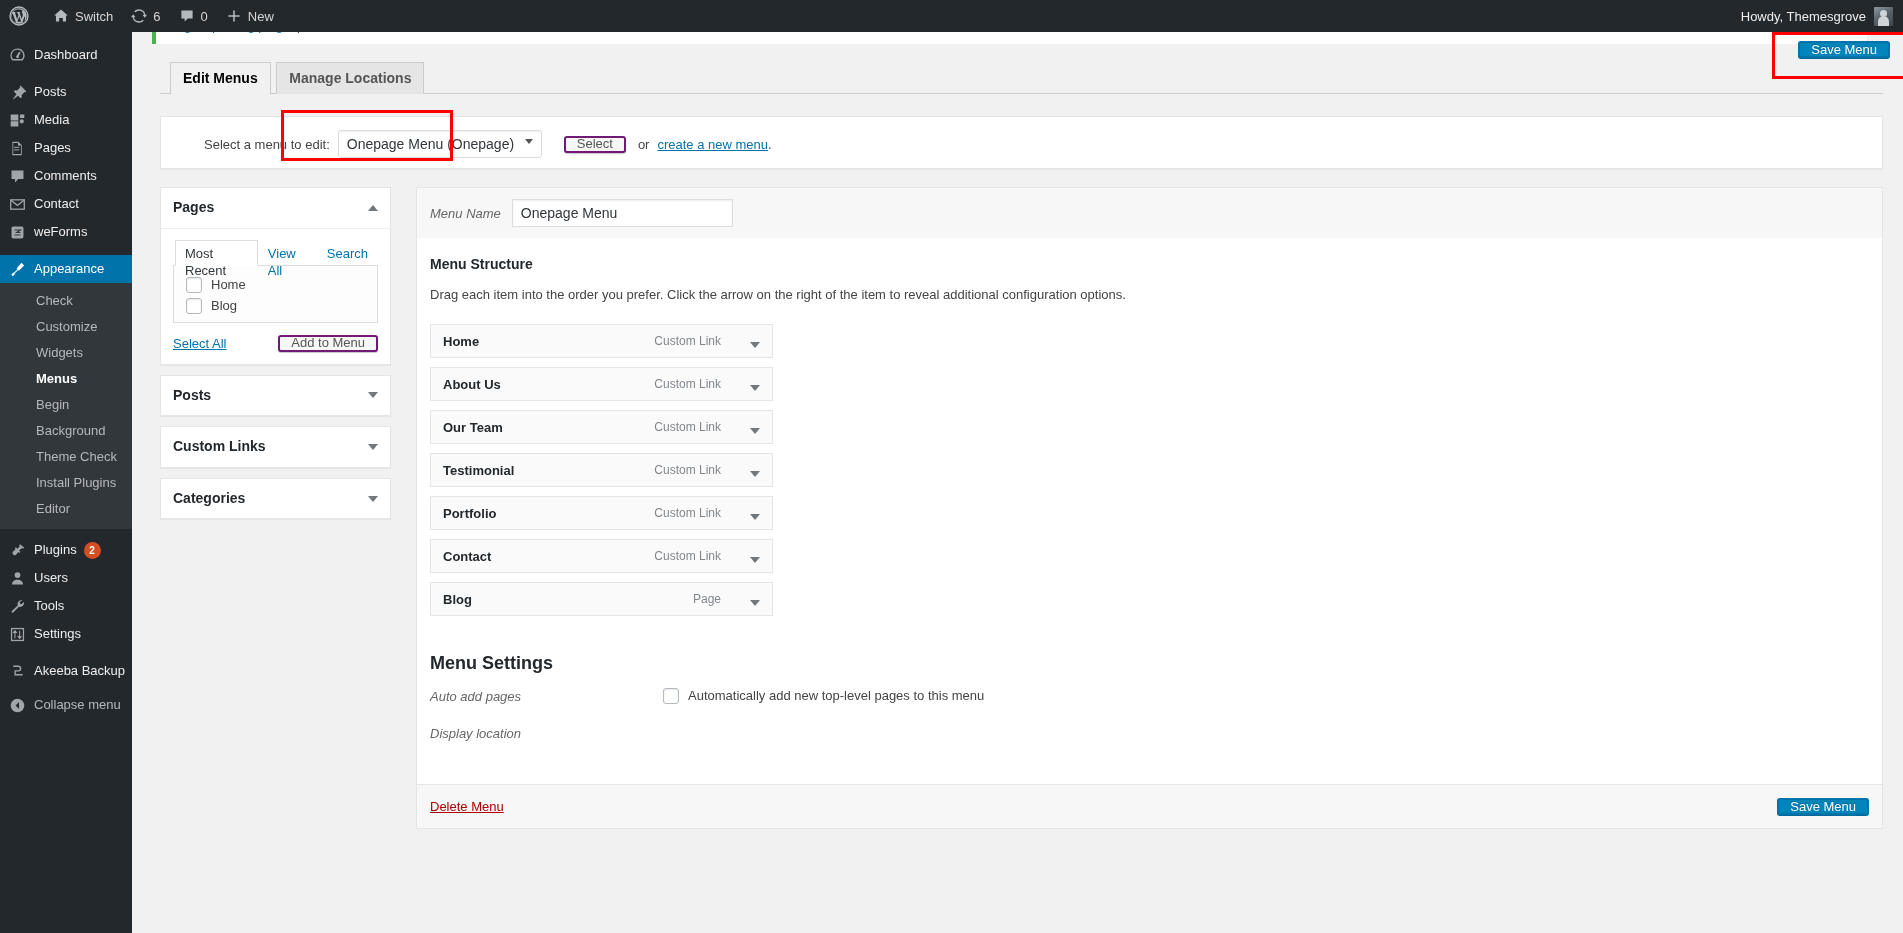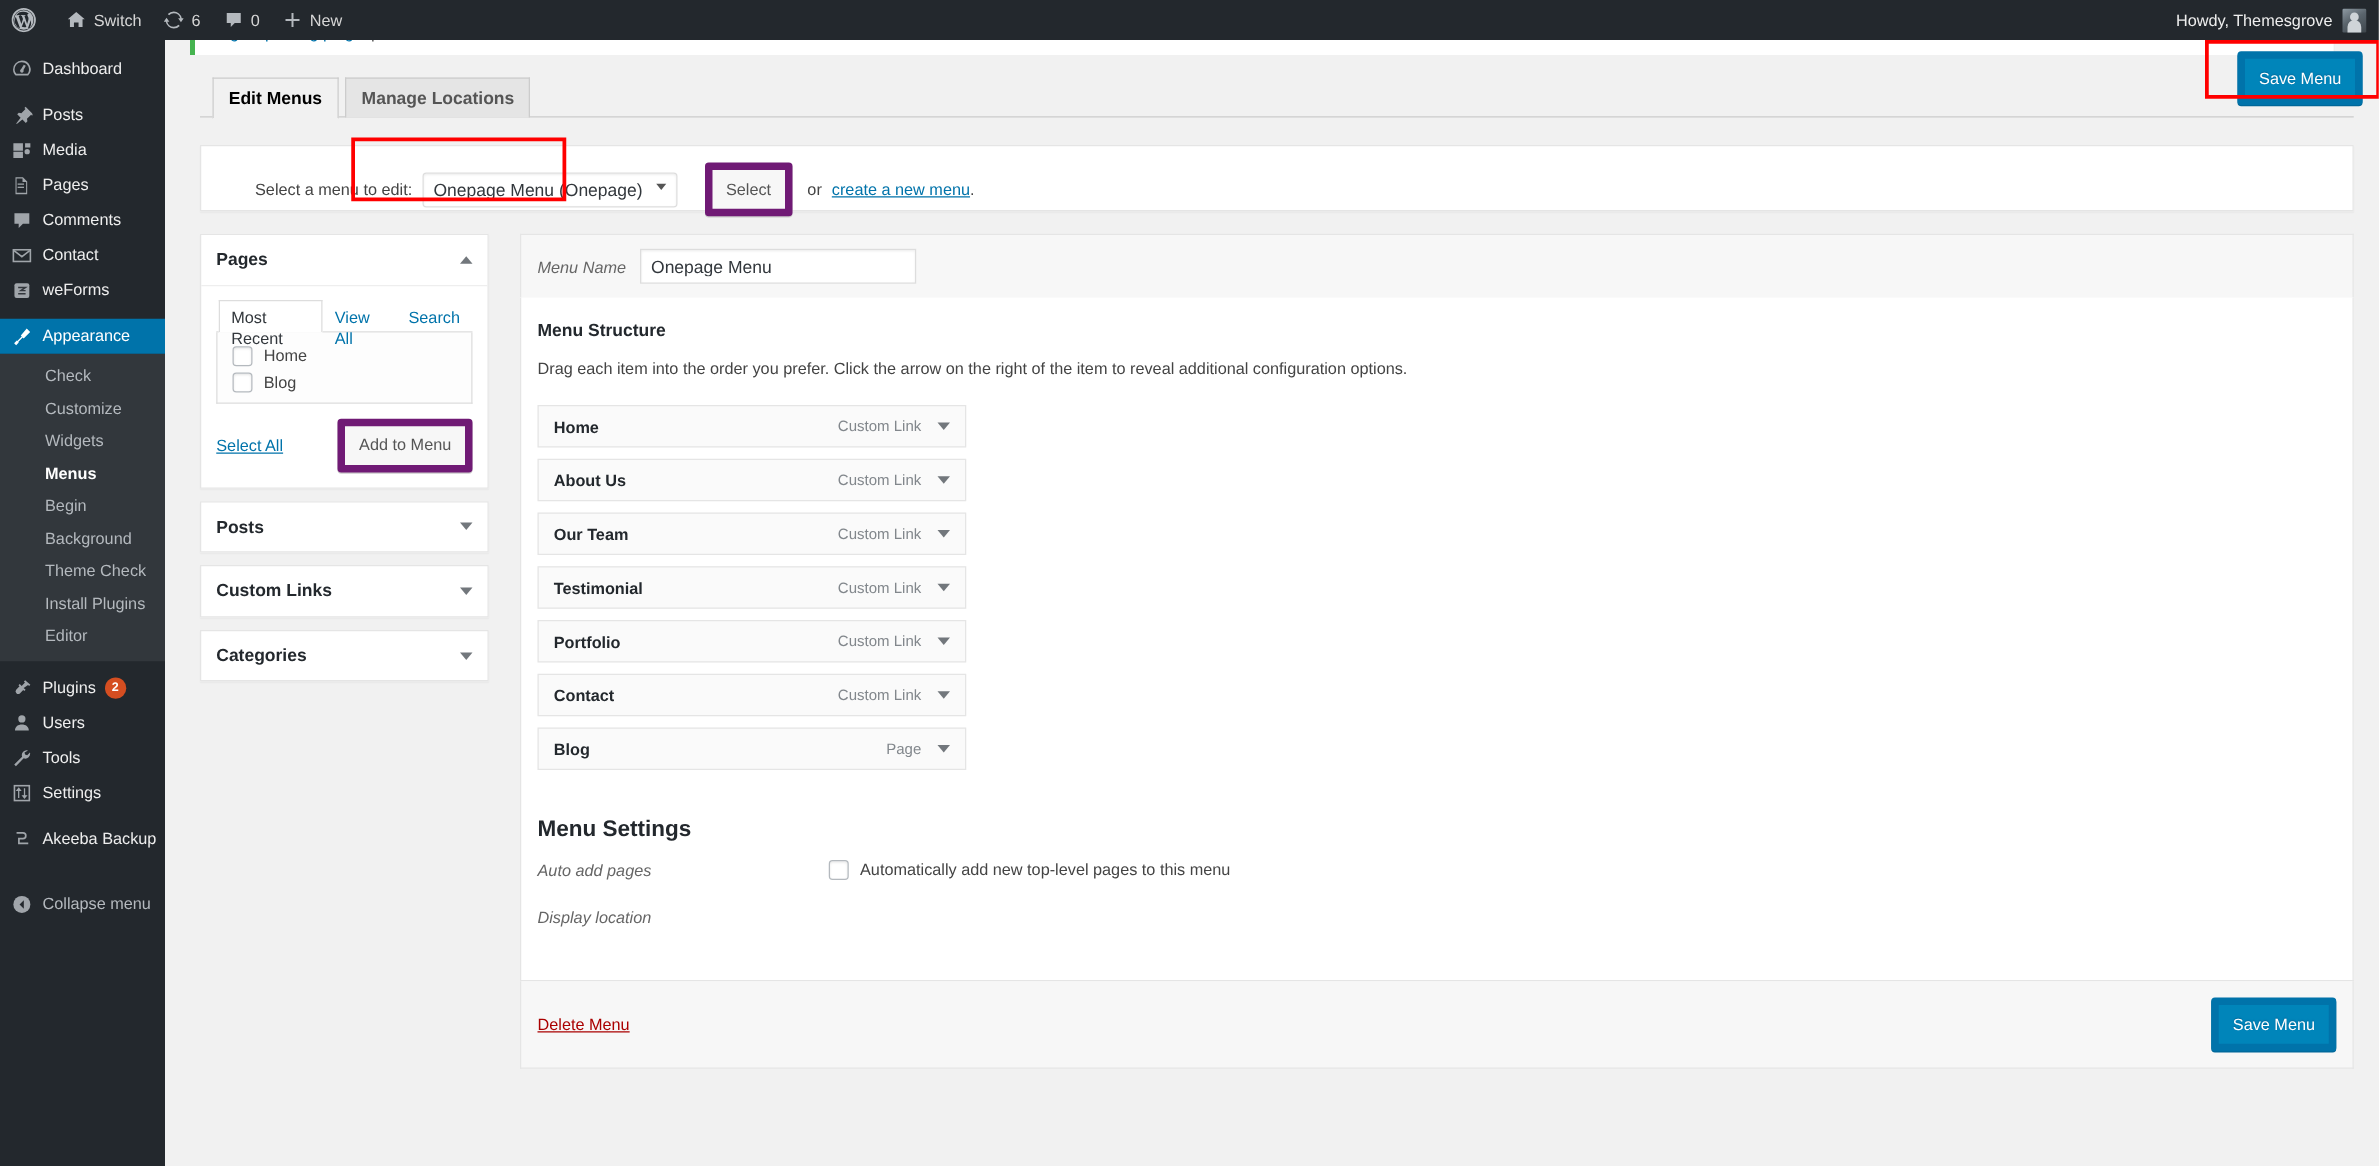--- a/index.html
+++ b/index.html
@@ -90,21 +90,21 @@
   }
   .submenu-item.current { color: #fff; font-weight: bold; }
   .awu-badge {
     display: inline-flex; align-items: center; justify-content: center;
     min-width: 17px; height: 17px; padding: 0 5px;
     margin-left: 7px;
     border-radius: 10px;
     background: #d54e21; color: #fff;
     font-size: 10px; font-weight: 600;
   }
-  .collapse-row { margin-top: 24px; }
+  .collapse-row { margin-top: 6px; }
   .collapse-row .mlabel { color: #b4b9be; }
 
   
   #wpcontent {
     position: absolute; top: 32px; left: 132px;
     width: 1771px; height: 901px;
     background: #f1f1f1;
     overflow: hidden;
   }
   #wpbody { padding: 0 20px 0 20px; }
@@ -185,23 +185,23 @@
   .select-wrap .caret {
     position: absolute; right: 9px; top: 9px;
     pointer-events: none;
     width: 0; height: 0;
     border-left: 4px solid transparent;
     border-right: 4px solid transparent;
     border-top: 5px solid #555;
   }
   .wp-btn {
     display: inline-flex; align-items: center; justify-content: center;
-    height: 43px; padding: 0 11px;
+    height: 17px; padding: 0 11px;
     background: #f7f7f7;
-    border: 6px solid #701a75;
+    border: 2px solid #701a75;
     border-radius: 3px;
     box-shadow: 0 1px 0 #ccc;
     color: #555;
     font-size: 13px;
     line-height: 26px;
     cursor: pointer;
     white-space: nowrap;
     font-family: "Liberation Sans", sans-serif;
   }
   .wp-btn-primary {
@@ -361,21 +361,21 @@
     background: #fafafa;
     border: 1px solid #e5e5e5;
     margin-bottom: 9px;
     height: 34px;
     display: flex; align-items: center;
     padding: 0 12px;
     cursor: move;
     position: relative;
   }
   .mi-title { font-size: 13px; font-weight: bold; color: #23282d; }
-  .mi-right { margin-left: auto; display: flex; align-items: center; }
+  .mi-right { margin-left: auto; display: flex; align-items: flex-end; gap: 16px; }
   .mi-type { font-size: 12px; color: #82878c; margin-right: 13px; }
   .mi-toggle {
     width: 0; height: 0;
     border-left: 5px solid transparent;
     border-right: 5px solid transparent;
     border-top: 6px solid #72777c;
     cursor: pointer;
   }
 
   .settings-title {

